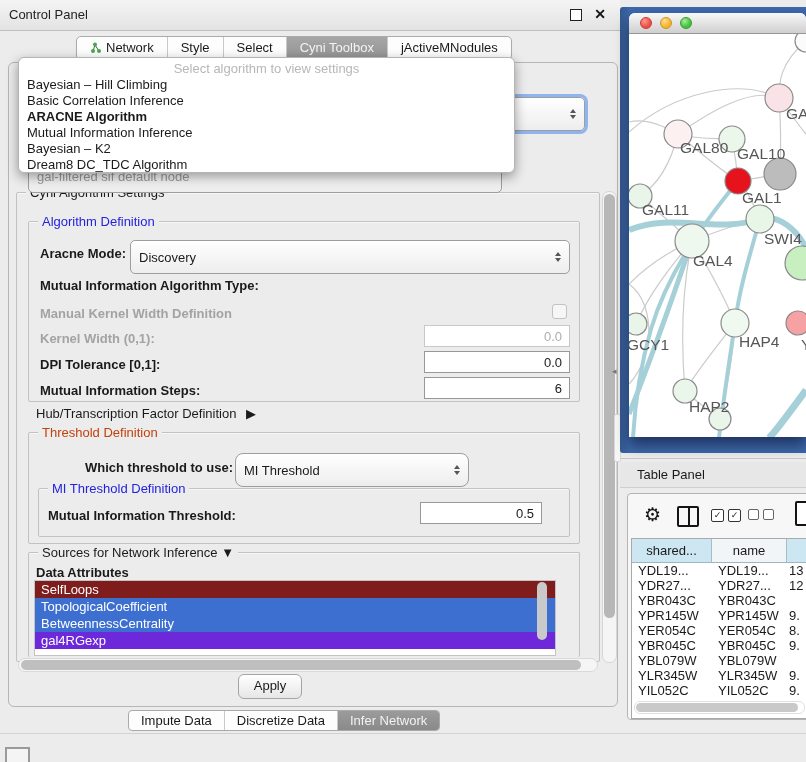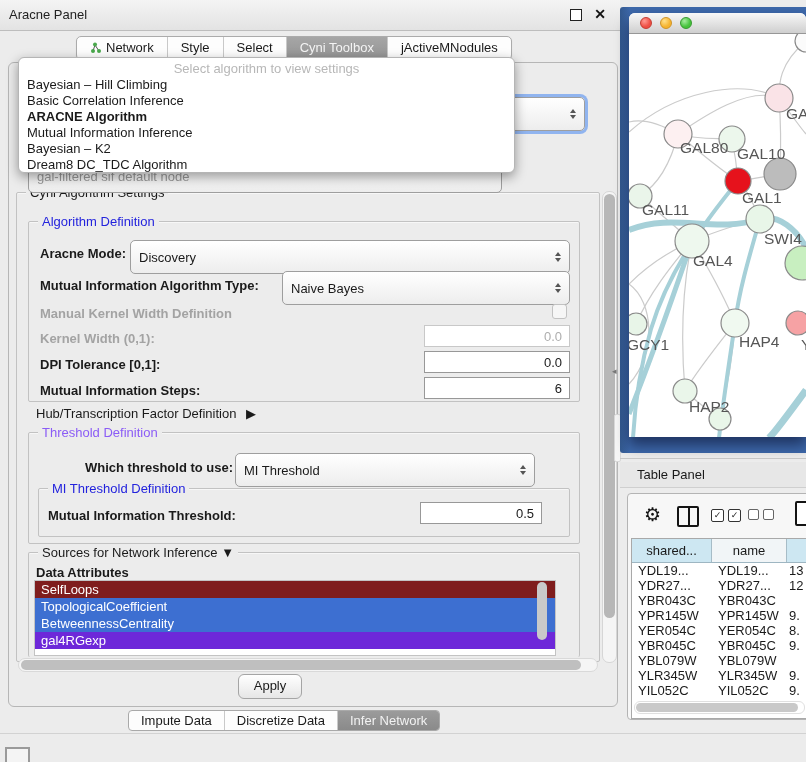--- a/index.html
+++ b/index.html
@@ -40,21 +40,21 @@
     z-index:30;padding-top:2px;box-sizing:border-box;}
   .popup .ph{height:17px;line-height:17px;text-align:center;color:#b7b7b7;}
   .popup .opt{height:16px;line-height:16px;padding-left:8px;white-space:nowrap;}
   .popup .opt.bold{font-weight:bold;}
 
   
   .fs{position:absolute;border:1px solid #c2c2c2;border-radius:2px;
       box-shadow:inset 0 1px 0 rgba(255,255,255,.6);}
   .fs>.legend{position:absolute;top:-8px;left:9px;background:#ececec;padding:0 4px;white-space:nowrap;}
   .lg-blue{color:#2323dd;}
-  .lg-green{color:#8b5cf6;text-align:right;}
+  .lg-green{color:#c2410c;text-align:right;}
 
   .lbl{position:absolute;white-space:nowrap;}
   .b{font-weight:bold;}
   .dis{color:#a3a3a3;}
 
   .tfield{position:absolute;background:#fff;border:1px solid #989898;display:flex;align-items:center;
     justify-content:flex-end;padding:0 7px;box-sizing:border-box;}
   .tfield.disabled{color:#aeaeae;border-color:#c8c8c8;}
 
   .chk{position:absolute;width:13px;height:13px;border:1px solid #c2c2c2;border-radius:3px;background:#f6f6f6;}
@@ -130,21 +130,21 @@
   .tbl-hscroll .thumb{position:absolute;left:1px;top:1px;bottom:1px;width:96%;background:#c9c9c9;border-radius:6px;}
 
   .neticon{display:inline-block;}
 </style>
 </head>
 <body>
 
 <div id="app">
 
   <div class="titlebar">
-    <span class="t">Aracne Panel</span>
+    <span class="t">Control Panel</span>
     <span class="win-float"></span>
     <span class="win-close">✕</span>
   </div>
 
   <div class="tabs">
     <div class="tab">
       <svg class="neticon" width="11" height="12" viewBox="0 0 11 12">
         <line x1="3" y1="9" x2="5" y2="3" stroke="#555" stroke-width="1"></line>
         <line x1="5" y1="3" x2="9" y2="9" stroke="#555" stroke-width="1"></line>
         <circle cx="3" cy="9" r="2" fill="#49a84b"></circle>
@@ -200,27 +200,20 @@
   </div>
   <span class="lbl b" style="left:40px;top:246px;">Aracne Mode:</span>
   <div class="combo" style="left:130px;top:240px;width:440px;height:24px;">
     <span class="val">Discovery</span>
     <span class="spin">
         <i class="up"></i>
         <i class="dn"></i>
       </span>
   </div>
   <span class="lbl b" style="left:40px;top:278px;">Mutual Information Algorithm Type:</span>
-  <div class="combo" style="left:282px;top:271px;width:288px;height:24px;">
-    <span class="val">Naive Bayes</span>
-    <span class="spin">
-        <i class="up"></i>
-        <i class="dn"></i>
-      </span>
-  </div>
   <span class="lbl b dis" style="left:40px;top:306px;">Manual Kernel Width Definition</span>
   <span class="chk" style="left:552px;top:304px;"></span>
   <span class="lbl b dis" style="left:40px;top:331px;">Kernel Width (0,1):</span>
   <div class="tfield disabled" style="left:424px;top:325px;width:146px;height:22px;">
     <span>0.0</span>
   </div>
   <span class="lbl b" style="left:40px;top:357px;">DPI Tolerance [0,1]:</span>
   <div class="tfield" style="left:424px;top:351px;width:146px;height:22px;">
     <span>0.0</span>
   </div>
@@ -231,21 +224,21 @@
 
   <span class="lbl" style="left:36px;top:406px;">
     <span>Hub/Transcription Factor Definition</span>
     <span style="margin-left:6px;">▶</span>
   </span>
 
   <div class="fs" style="left:28px;top:432px;width:550px;height:110px;">
     <span class="legend lg-green">Threshold Definition</span>
   </div>
   <span class="lbl b" style="left:85px;top:460px;">Which threshold to use:</span>
-  <div class="combo" style="left:235px;top:453px;width:300px;height:25px;">
+  <div class="combo" style="left:235px;top:453px;width:234px;height:25px;border-radius:8px;">
     <span class="val">MI Threshold</span>
     <span class="spin">
         <i class="up"></i>
         <i class="dn"></i>
       </span>
   </div>
   <div class="fs" style="left:38px;top:488px;width:530px;height:47px;">
     <span class="legend lg-blue">MI Threshold Definition</span>
   </div>
   <span class="lbl b" style="left:48px;top:508px;">Mutual Information Threshold:</span>

